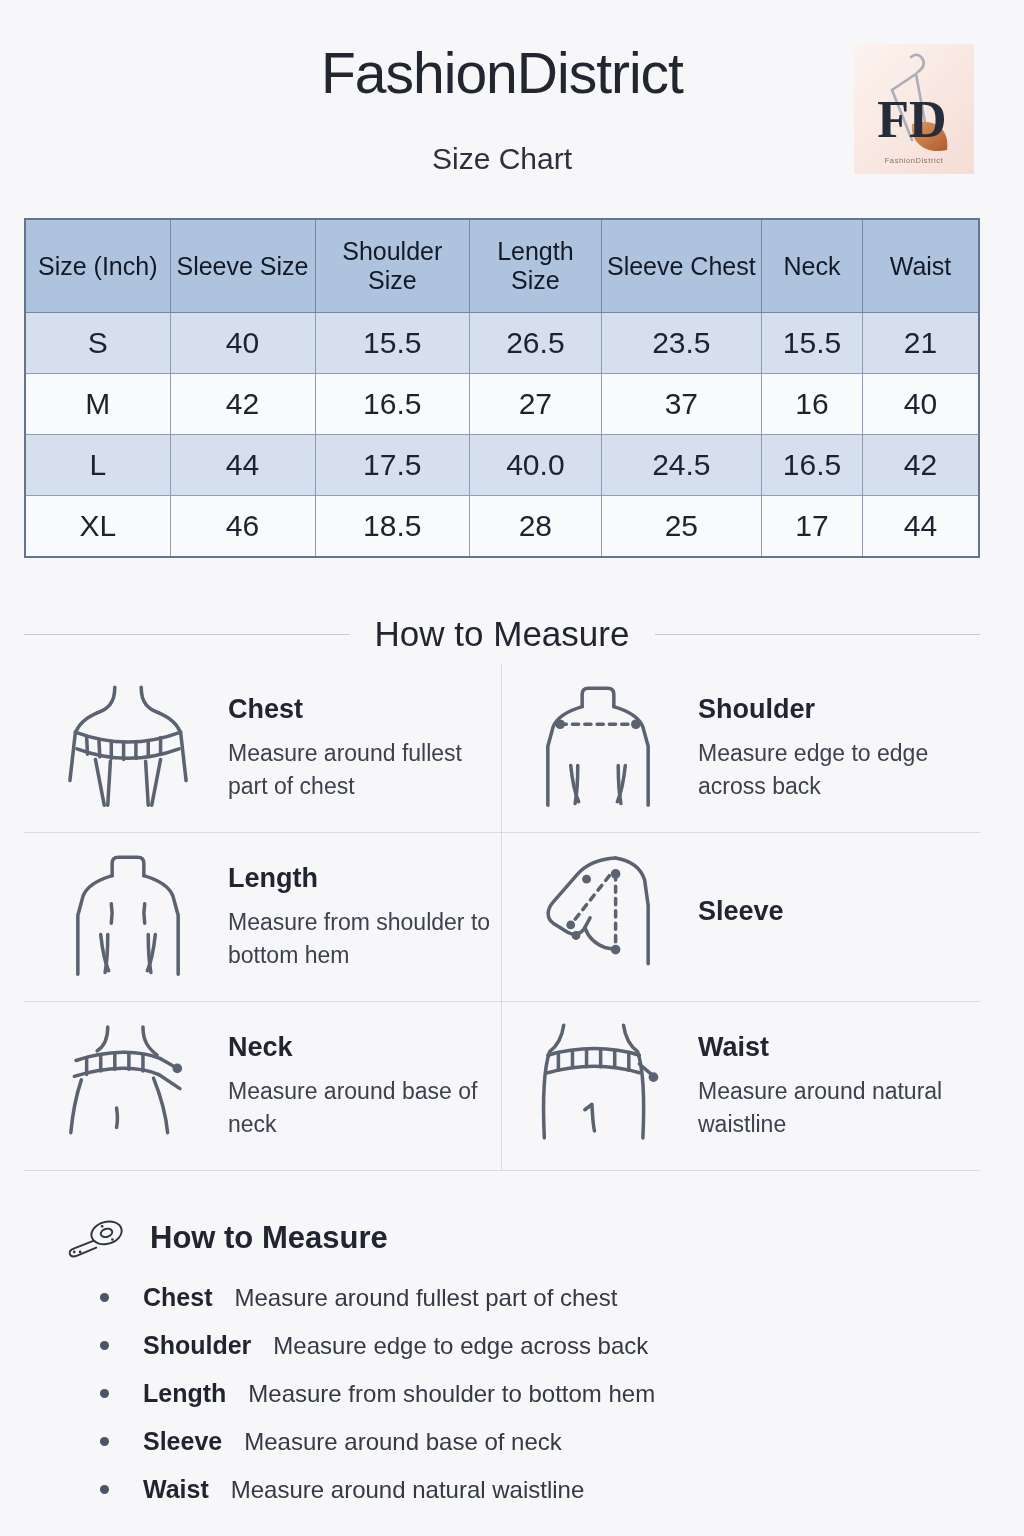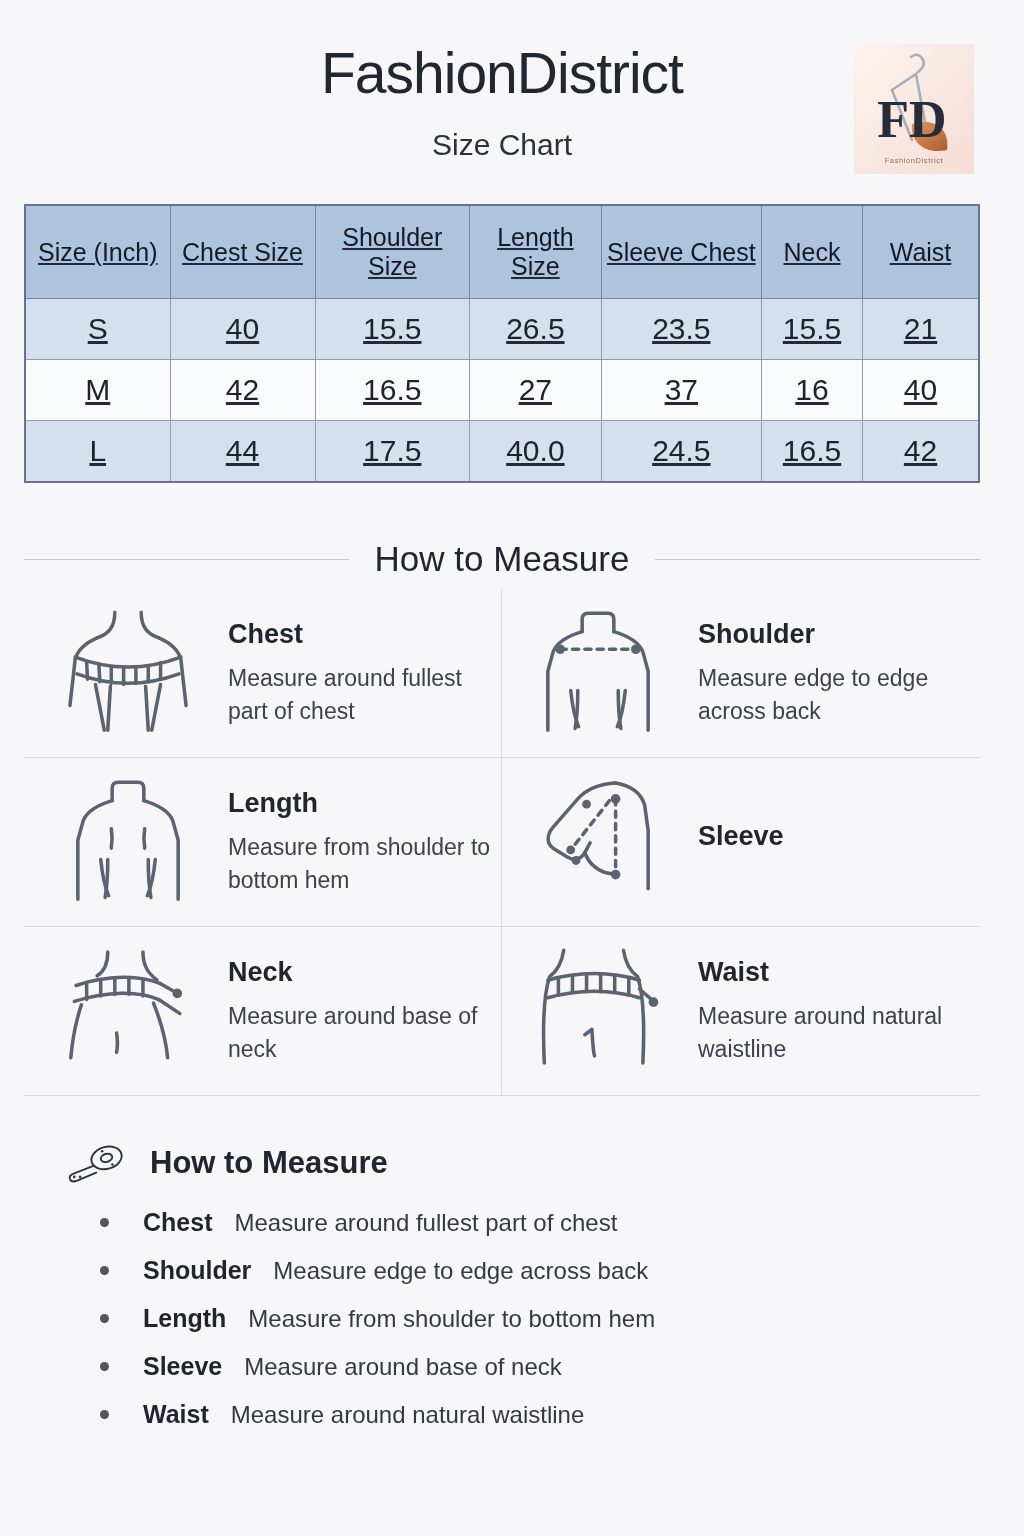--- a/index.html
+++ b/index.html
@@ -7,27 +7,27 @@
   body {
     height:1536px; background:#f7f7f9; overflow:hidden;
     font-family:"Liberation Sans","DejaVu Sans",sans-serif; color:#232936;
     position:relative;
   }
   .page { padding:40px 44px 0 24px; height:100%; display:flex; flex-direction:column; }
 
   
   .hdr { text-align:center; position:relative; }
   .title { font-size:57px; font-weight:500; letter-spacing:-1px; color:#22262f; }
-  .subtitle { font-size:30px; font-weight:400; color:#2c313c; margin-top:22px; }
+  .subtitle { font-size:30px; font-weight:400; color:#2c313c; margin-top:36px; }
   .logo { position:absolute; top:4px; right:6px; width:120px; height:168px; }
   .logo svg { display:block; }
 
   
   table.size-table { width:100%; border-collapse:collapse; margin-top:42px;
-    border:2px solid #64748f;text-decoration:underline; }
+    border:2px solid #64748f; }
   .size-table th {
     background:#aec3de; font-size:25px; font-weight:500; color:#131a27;
     padding:17px 4px; border:1.6px solid #7487a5;
   }
   .size-table td {
     font-size:30px; font-weight:400; color:#1d222d; text-align:center;
     padding:13px 4px; border:1.6px solid #8d9cb6;
   }
   .size-table tr.alt td { background:#d5dfee; }
   .size-table tr.plain td { background:#f9fafc; }
@@ -105,21 +105,21 @@
         <col style="width:15.2%">
         <col style="width:16.2%">
       <col style="width:13.8%">
         <col style="width:16.8%">
         <col style="width:10.6%">
         <col style="width:12.2%">
     </colgroup>
     <thead>
       <tr>
         <th>Size (Inch)</th>
-        <th>Chest Size</th>
+        <th>Sleeve Size</th>
         <th>Shoulder Size</th>
         <th>Length Size</th>
         <th>Sleeve Chest</th>
         <th>Neck</th>
         <th>Waist</th>
       </tr>
     </thead>
     <tbody>
       <tr class="alt">
         <td>S</td>
@@ -140,20 +140,29 @@
         <td>40</td>
       </tr>
       <tr class="alt">
         <td>L</td>
         <td>44</td>
         <td>17.5</td>
         <td>40.0</td>
         <td>24.5</td>
         <td>16.5</td>
         <td>42</td>
+      </tr>
+      <tr class="plain">
+        <td>XL</td>
+        <td>46</td>
+        <td>18.5</td>
+        <td>28</td>
+        <td>25</td>
+        <td>17</td>
+        <td>44</td>
       </tr>
     </tbody>
   </table>
 
   <div class="sec-head">
     <div class="rule"></div>
     <h2>How to Measure</h2>
     <div class="rule"></div>
   </div>
 

